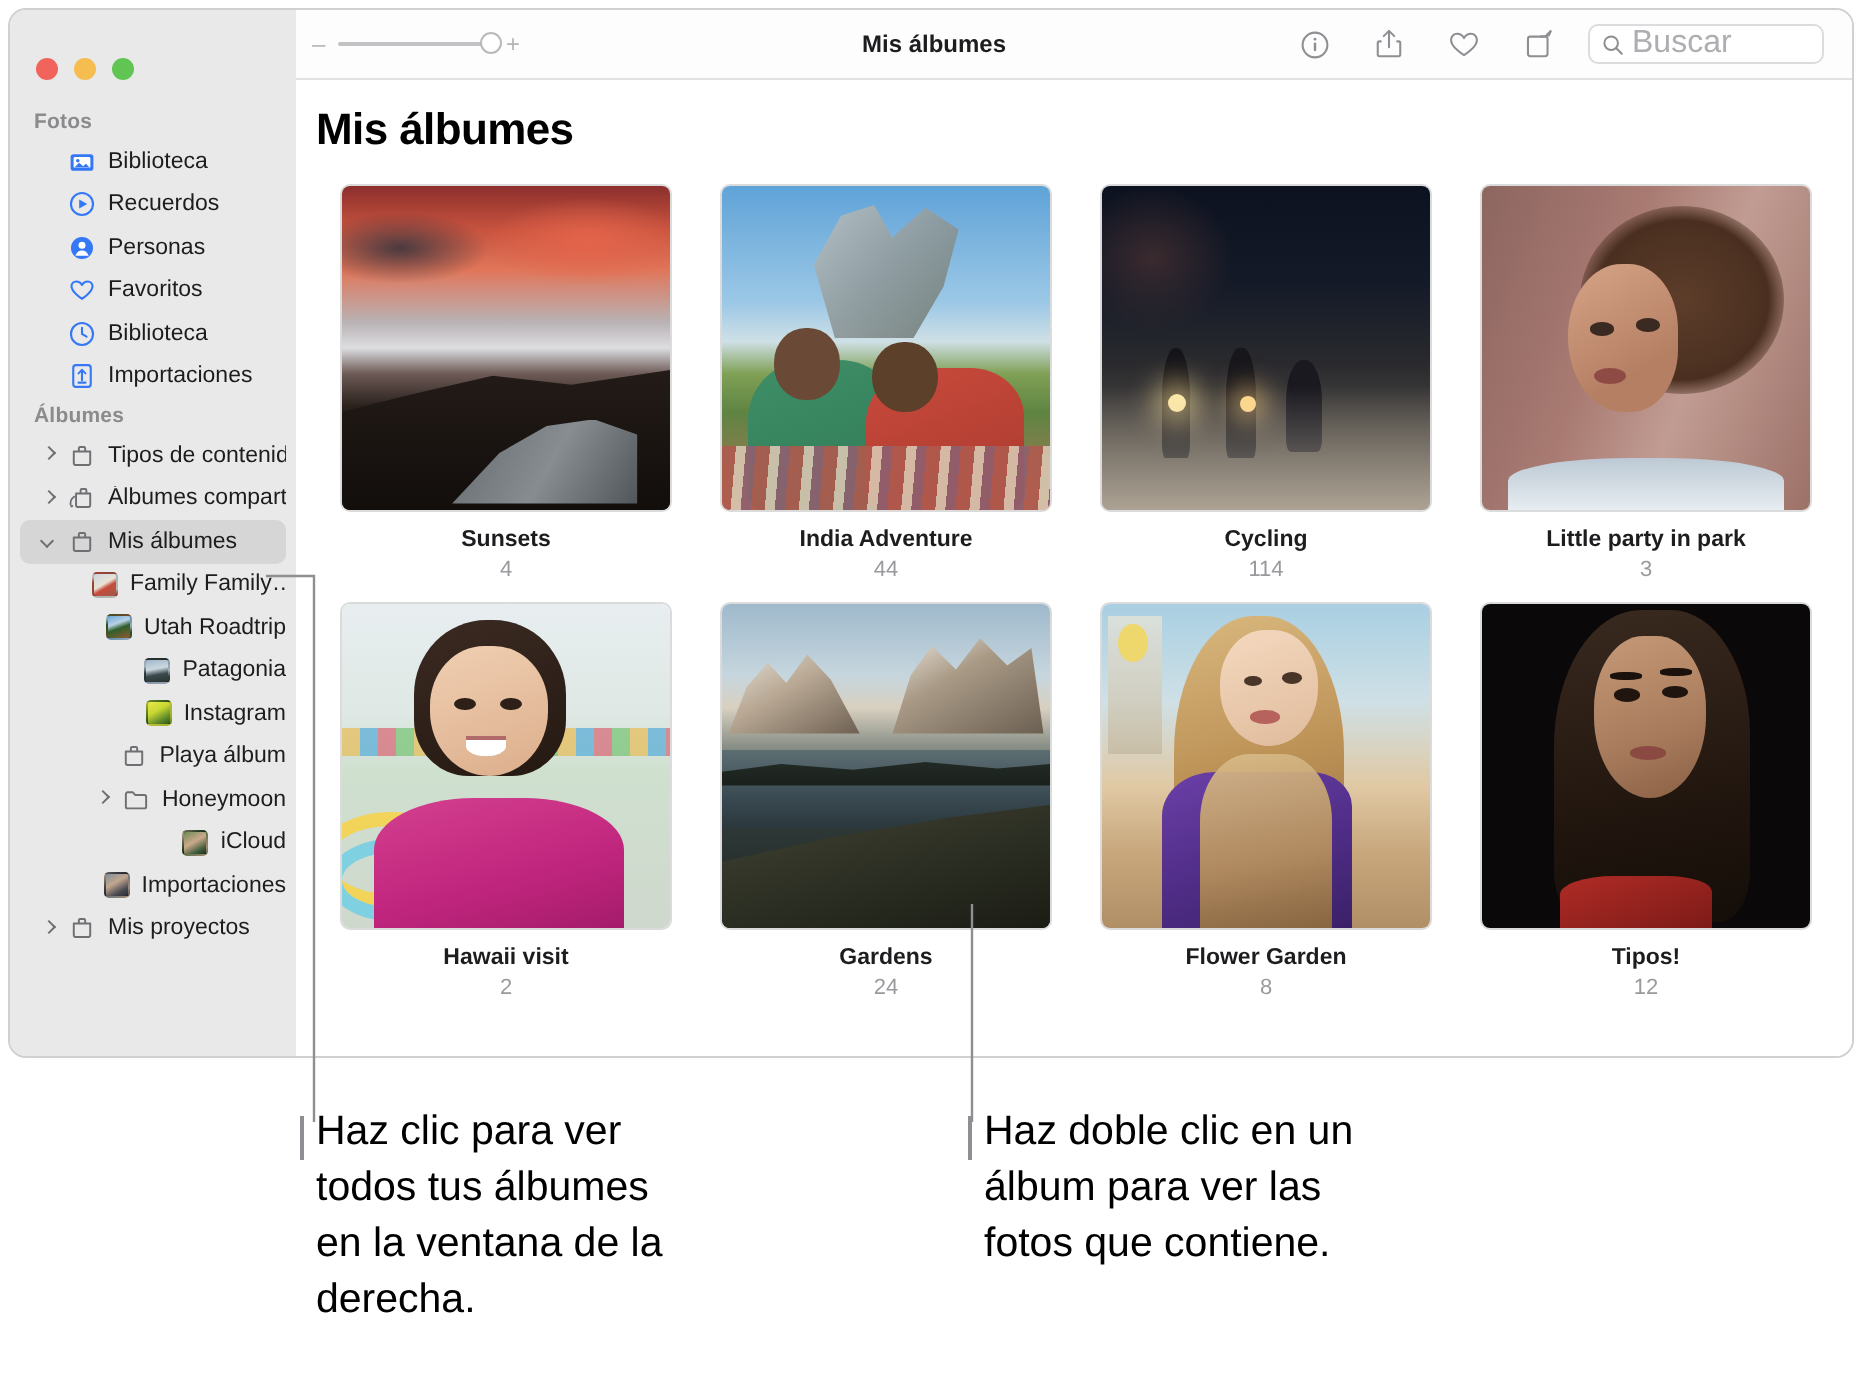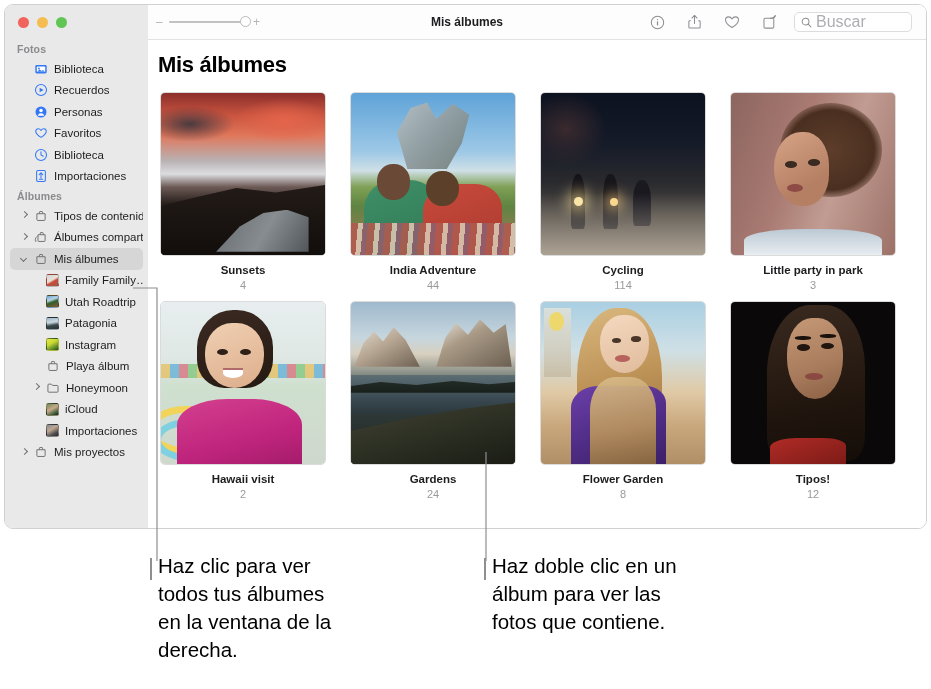--- a/index.html
+++ b/index.html
@@ -21,21 +21,21 @@
     border-radius: 9px;
     overflow: hidden;
     display: flex;
   }
 
   
   #sidebar {
     width: 143px;
     height: 100%;
     background: #e9e9e9;
-    padding-top: 0;
+    padding-top: 12px;
     position: relative;
     flex: 0 0 143px;
   }
   .traffic {
     height: 35px;
     display: flex;
     align-items: center;
     padding-left: 13px;
     gap: 8px;
   }
@@ -56,21 +56,21 @@
     display: flex;
     align-items: center;
     padding-left: 10px;
     font-size: 11.5px;
     color: #1d1d1f;
     gap: 6px;
     position: relative;
     border-radius: 5px;
     margin: 0 5px 0 5px;
   }
-  .sb-row.indent1 { padding-left: 22px; }
+  .sb-row.indent1 { padding-left: 22px; justify-content: flex-end; }
   .sb-row.selected { background: #d6d6d6; }
   .sb-label { white-space: nowrap; overflow: hidden; }
 
   .disc {
     width: 9px; height: 9px;
     flex: 0 0 9px;
     position: relative;
     margin-right: -1px;
   }
   .disc.right::before {
@@ -141,20 +141,21 @@
   }
   .page-sub {
     font-size: 10.5px; color: #86868b;
     padding-left: 11px; margin-top: 6px;
   }
 
   .grid {
     margin-top: 14px;
     display: grid;
     grid-template-columns: repeat(4, 190px);
+    padding-left: 10px;
     row-gap: 10px;
   }
   .cell { width: 190px; display: flex; flex-direction: column; align-items: center; }
   .thumb {
     width: 166px; height: 164px;
     border-radius: 5px;
     overflow: hidden;
     border: 0.5px solid rgba(0,0,0,.14);
     position: relative;
   }

